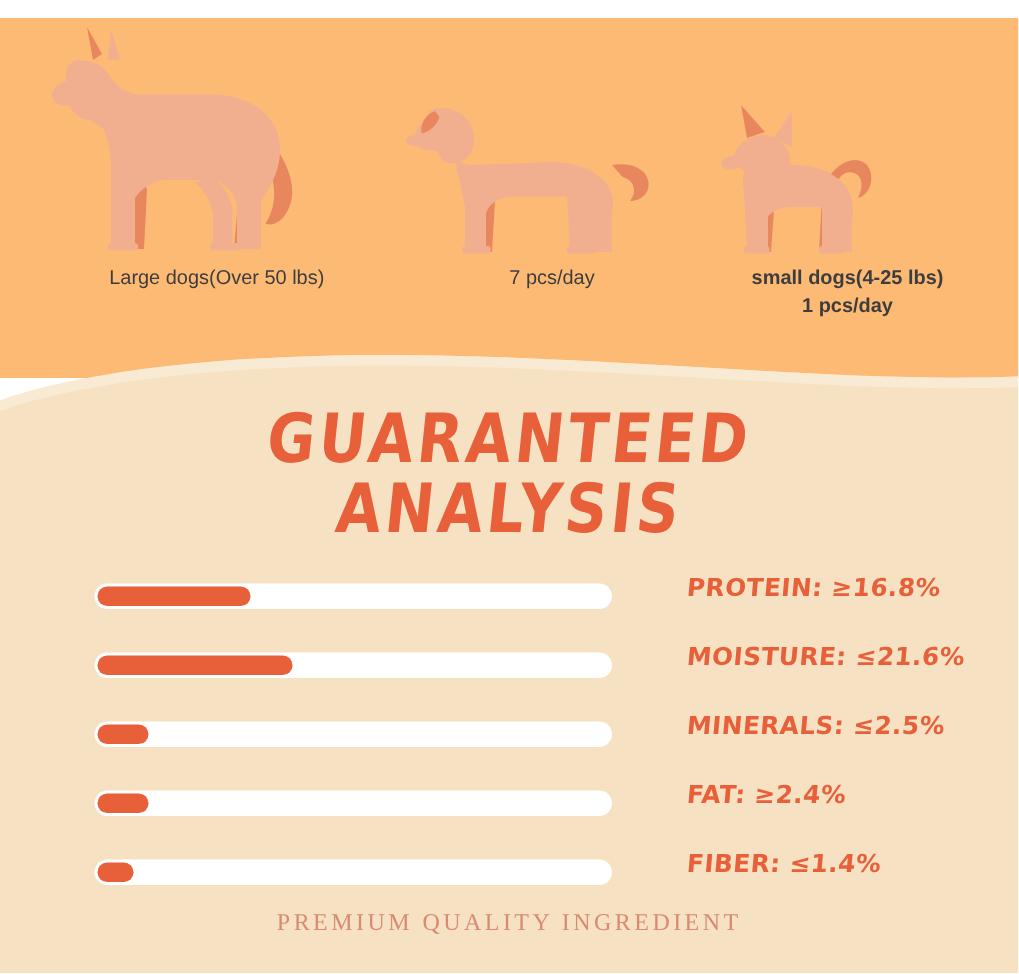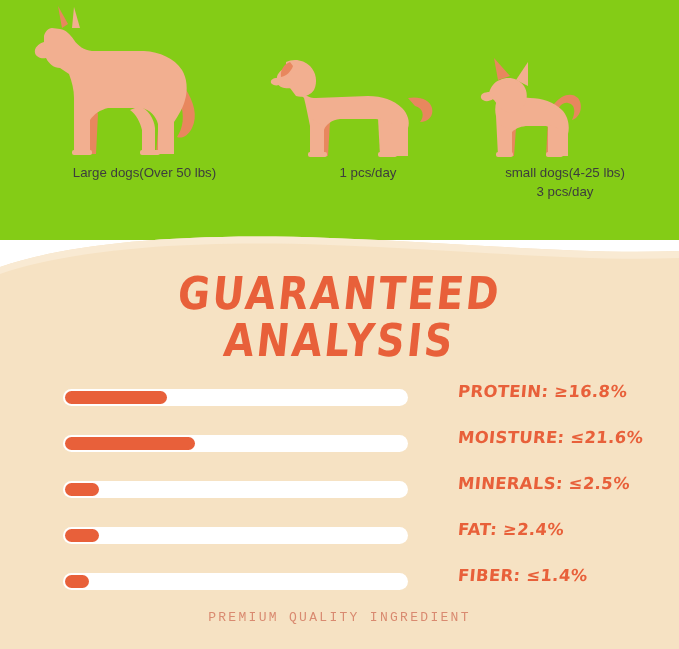--- a/index.html
+++ b/index.html
@@ -6,35 +6,35 @@
   html,body { width:679px; height:649px; }
   body {
     background:#ffffff;
     font-family:"Liberation Sans", sans-serif;
     position:relative;
     overflow:hidden;
   }
 
   
   #feeding-guide {
-    position:absolute; left:0; top:0; width:679px; height:240px;
-    background:#84cc16;
+    position:absolute; left:0; top:12px; width:679px; height:240px;
+    background:#fdba74;
   }
   .dog-col { position:absolute; text-align:center; }
   .dog-art { position:relative; margin:0 auto; }
   .dog-art svg { display:block; }
   .dog-label {
     font-size:13.3px; color:#3d3d3d; line-height:1.42;
     font-family:"Liberation Sans", sans-serif;
     white-space:nowrap;
   }
 
   #col-large  { left:22px;  top:4px;   width:245px; }
   #col-medium { left:268px; top:44px;  width:200px; }
-  #col-small  { left:470px; top:56px;  width:190px; }
+  #col-small  { left:470px; top:56px;  width:190px;font-weight:bold; }
 
   
   #analysis-panel {
     position:absolute; left:0; top:232px; width:679px; height:417px;
   }
   #panel-bg { position:absolute; left:0; top:0; width:679px; height:417px; }
 
   #panel-content {
     position:absolute; left:0; top:0; width:679px; height:417px;
   }
@@ -86,23 +86,23 @@
     transform-origin:left center;
   }
 
   
   #panel-footer {
     position:absolute; left:0; top:375px; width:679px;
     text-align:center;
   }
   #footer-text {
     color:#D98A70;
-    font-size:13px;
+    font-size:16px;
     letter-spacing:2.3px;
-    font-family:Liberation Mono, monospace;
+    font-family:Liberation Serif, serif;
   }
 </style>
 </head>
 <body>
 
 <section id="feeding-guide">
 
   <div class="dog-col" id="col-large">
     <div class="dog-art">
       <svg width="200" height="160" viewBox="0 0 200 160" aria-hidden="true">
@@ -162,21 +162,21 @@
         <path d="M22 18 C16 20 12 26 13 33 C18 32 23 28 25 22 Z" fill="#E8875E"></path>
 
         <path d="M9 34 C5 34 2 36 3 39 C5 42 10 42 14 40 Z" fill="#F2AF90"></path>
 
         <path d="M42 74 L42 112 L56 112 L56 82 Z" fill="#F2AF90"></path>
         <path d="M110 74 L112 112 L126 112 L126 80 Z" fill="#F2AF90"></path>
         <rect x="40" y="108" width="19" height="5" rx="2" fill="#F2AF90"></rect>
         <rect x="110" y="108" width="19" height="5" rx="2" fill="#F2AF90"></rect>
       </svg>
     </div>
-    <div class="dog-label">1 pcs/day</div>
+    <div class="dog-label">7 pcs/day</div>
   </div>
 
   <div class="dog-col" id="col-small">
     <div class="dog-art">
       <svg width="130" height="108" viewBox="0 0 130 108" aria-hidden="true">
         <path d="M38 62 L34 100 L44 100 L46 72 Z" fill="#E8875E"></path>
         <path d="M78 64 L76 100 L86 100 L88 72 Z" fill="#E8875E"></path>
 
         <path d="M84 48 C92 38 102 36 108 42 C114 50 110 62 102 64
                  C106 56 105 48 98 47 C93 46 89 50 87 56 Z" fill="#E8875E"></path>
@@ -196,21 +196,21 @@
 
         <path d="M20 36 C14 36 10 38 11 42 C13 46 19 46 23 43 Z" fill="#F2AF90"></path>
 
         <path d="M28 68 L28 100 L42 100 L42 74 Z" fill="#F2AF90"></path>
         <path d="M78 68 L78 100 L92 100 L92 74 Z" fill="#F2AF90"></path>
         <rect x="26" y="96" width="17" height="5" rx="2" fill="#F2AF90"></rect>
         <rect x="76" y="96" width="17" height="5" rx="2" fill="#F2AF90"></rect>
       </svg>
     </div>
     <div class="dog-label">small dogs(4-25 lbs)</div>
-    <div class="dog-label">3 pcs/day</div>
+    <div class="dog-label">1 pcs/day</div>
   </div>
 </section>
 
 <section id="analysis-panel">
 
   <svg id="panel-bg" viewBox="0 0 679 417" preserveAspectRatio="none" aria-hidden="true">
     <path d="M0 35 C60 14 170 0 330 6 C470 11 580 23 679 19 L679 417 L0 417 Z" fill="#F6E2C3"></path>
     <path d="M0 35 C60 14 170 0 330 6 C470 11 580 23 679 19 L679 26 C580 30 470 18 330 13 C170 7 60 21 0 42 Z" fill="#F9EAD3"></path>
   </svg>
 

